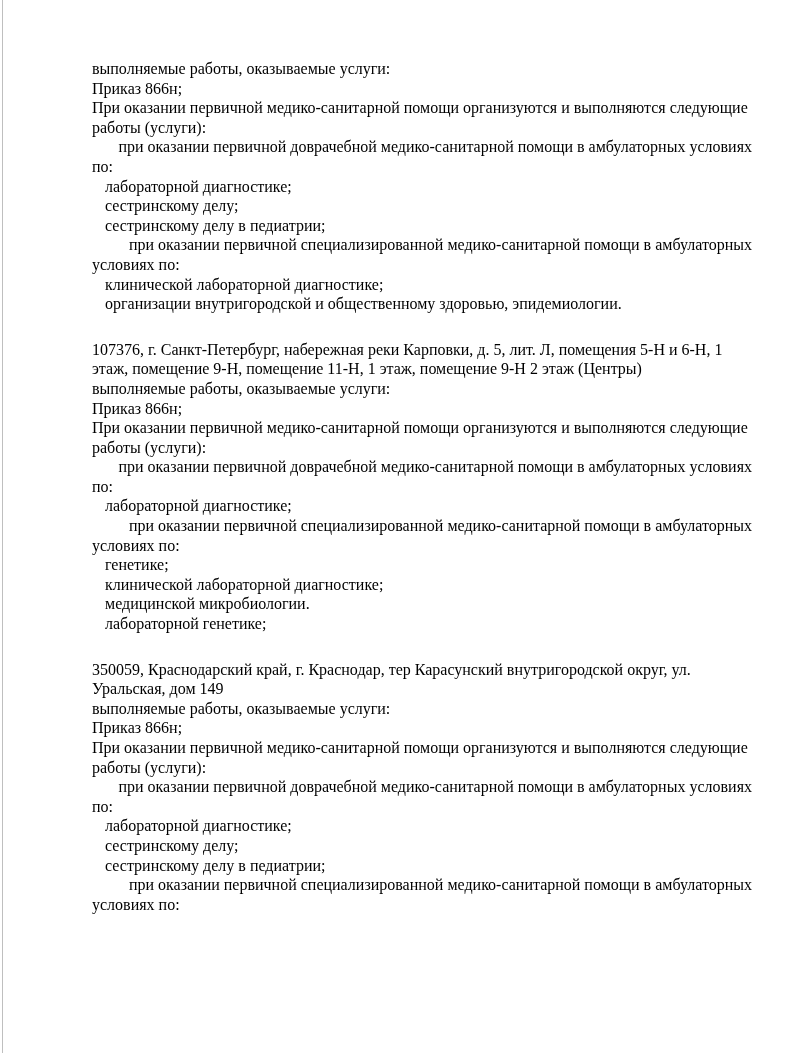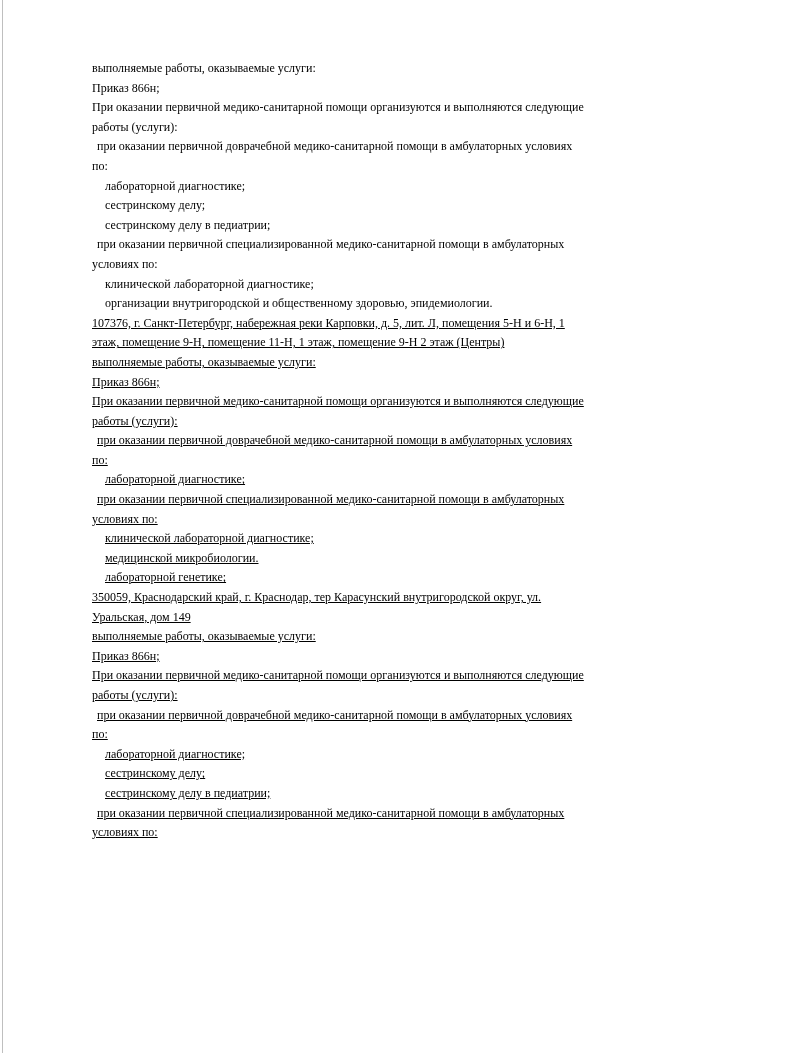--- a/index.html
+++ b/index.html
@@ -23,31 +23,30 @@
     height: 1053px;
     background: #bfbfbf;
   }
   .doc {
     position: absolute;
     left: 92px;
     top: 59px;
     width: 660px;
   }
   .block + .block {
-    margin-top: 0;
-    text-decoration: underline;
+    margin-top: 26px;
   }
   .line {
-    font-size: 12px;
+    font-size: 16px;
     line-height: 19.6px;
     white-space: nowrap;
     letter-spacing: 0;
   }
   .indent-0 { padding-left: 0; }
-  .indent-1 { padding-left: 5px; }
+  .indent-1 { padding-left: 5px; text-align: right; }
   .indent-2 { padding-left: 13px; }
 </style>
 </head>
 <body style="background: rgb(255, 255, 255); color: rgb(0, 0, 0);">
 
 <div class="edge-line" style="background: rgb(191, 191, 191);"></div>
 
 <main class="doc" id="doc-root">
     <div class="block">
       <div class="line indent-0">выполняемые работы, оказываемые услуги:</div>
@@ -69,20 +68,21 @@
       <div class="line indent-0">этаж, помещение 9-Н, помещение 11-Н, 1 этаж, помещение 9-Н 2 этаж (Центры)</div>
       <div class="line indent-0">выполняемые работы, оказываемые услуги:</div>
       <div class="line indent-0">Приказ 866н;</div>
       <div class="line indent-0">При оказании первичной медико-санитарной помощи организуются и выполняются следующие</div>
       <div class="line indent-0">работы (услуги):</div>
       <div class="line indent-1">при оказании первичной доврачебной медико-санитарной помощи в амбулаторных условиях</div>
       <div class="line indent-0">по:</div>
       <div class="line indent-2">лабораторной диагностике;</div>
       <div class="line indent-1">при оказании первичной специализированной медико-санитарной помощи в амбулаторных</div>
       <div class="line indent-0">условиях по:</div>
+      <div class="line indent-2">генетике;</div>
       <div class="line indent-2">клинической лабораторной диагностике;</div>
       <div class="line indent-2">медицинской микробиологии.</div>
       <div class="line indent-2">лабораторной генетике;</div>
     </div>
     <div class="block">
       <div class="line indent-0">350059, Краснодарский край, г. Краснодар, тер Карасунский внутригородской округ, ул.</div>
       <div class="line indent-0">Уральская, дом 149</div>
       <div class="line indent-0">выполняемые работы, оказываемые услуги:</div>
       <div class="line indent-0">Приказ 866н;</div>
       <div class="line indent-0">При оказании первичной медико-санитарной помощи организуются и выполняются следующие</div>

